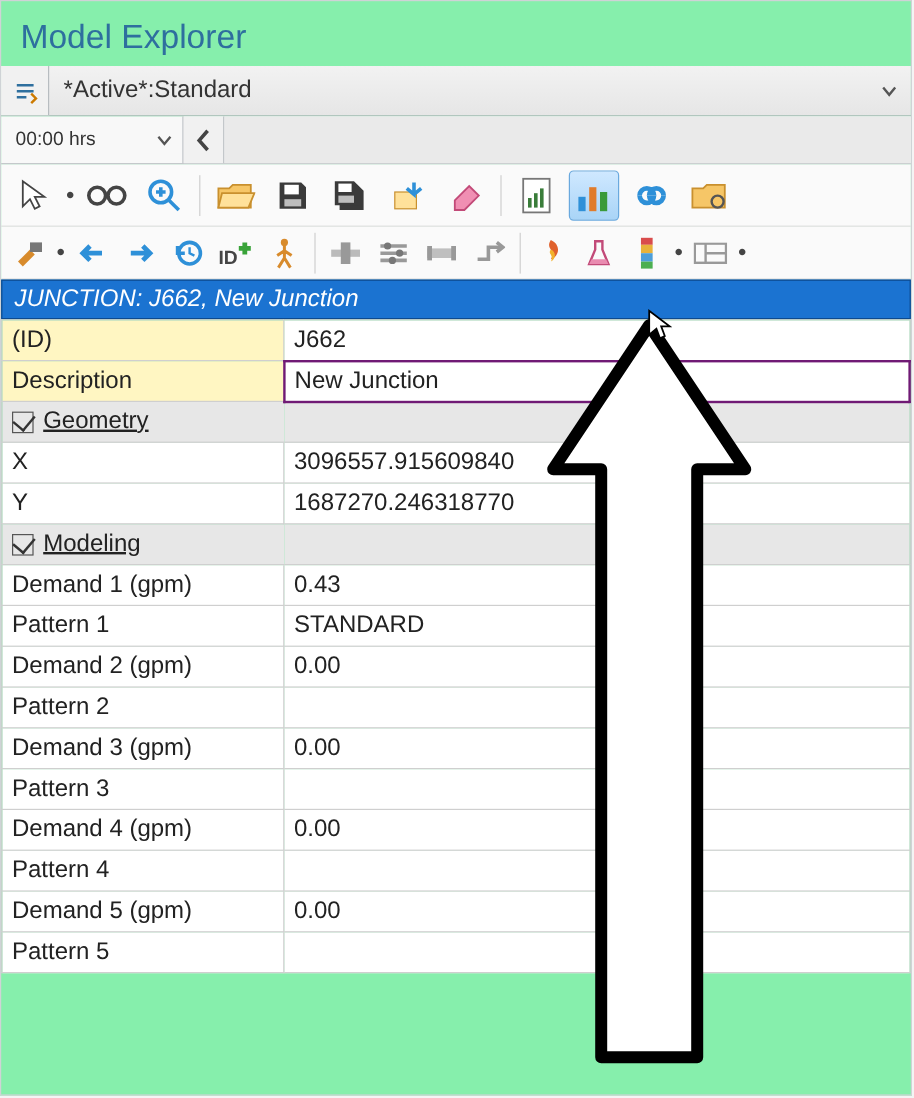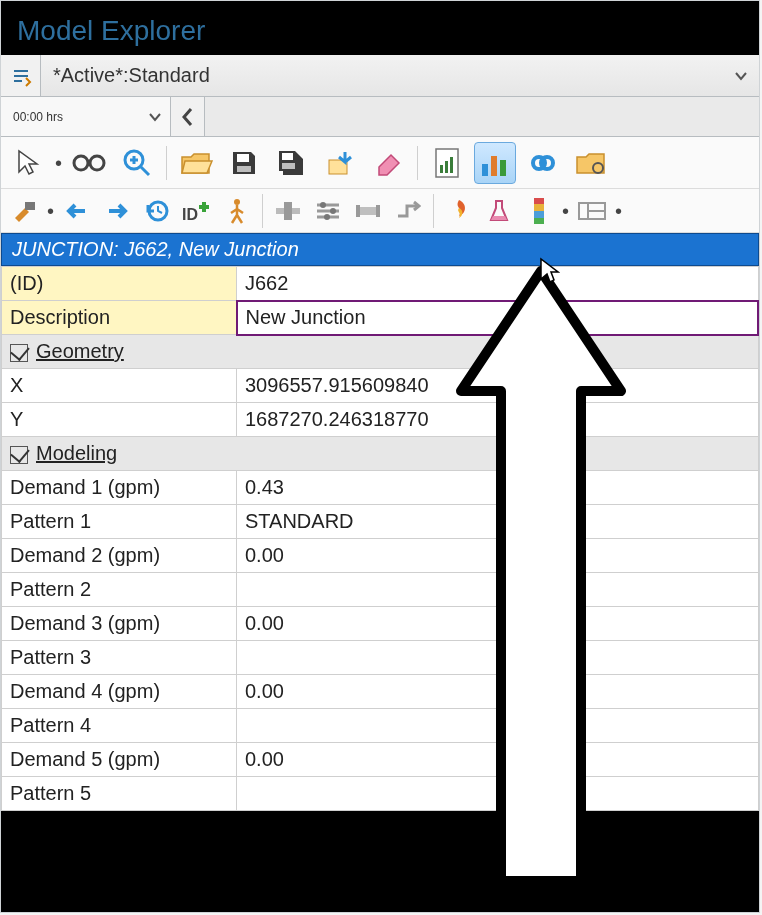--- a/index.html
+++ b/index.html
@@ -6,21 +6,21 @@
   html, body {
     margin: 0; padding: 0;
     font-family: "Segoe UI", Tahoma, Arial, sans-serif;
     background: #f4f4f4;
     color: #333;
     width: 762px;
     height: 915px;
     overflow: hidden;
   }
   .panel {
-    background: #000000;
+    background: #86efac;
     border: 1px solid #cfd3d6;
     width: 760px;
     height: 913px;
     position: relative;
   }
   .panel-title {
     font-size: 28px;
     font-weight: 400;
     color: #2e6f9e;
     padding: 14px 16px 8px 16px;
@@ -69,26 +69,26 @@
     width: 36px;
     display: flex; align-items: center; justify-content: center;
     color: #555;
     font-size: 18px;
   }
   .time-row {
     height: 40px;
     background: #f8f8f8;
   }
   .time-box {
-    width: 170px;
+    width: 152px;
     display: flex;
     align-items: center;
     justify-content: space-between;
     padding: 0 8px 0 12px;
-    font-size: 12px;
+    font-size: 16px;
     color: #333;
     border-right: 1px solid #b7bcc0;
   }
   .time-go {
     width: 34px;
     display: flex; align-items: center; justify-content: center;
     color: #555;
     font-size: 20px;
     border-right: 1px solid #b7bcc0;
     background: #f1f1f1;

